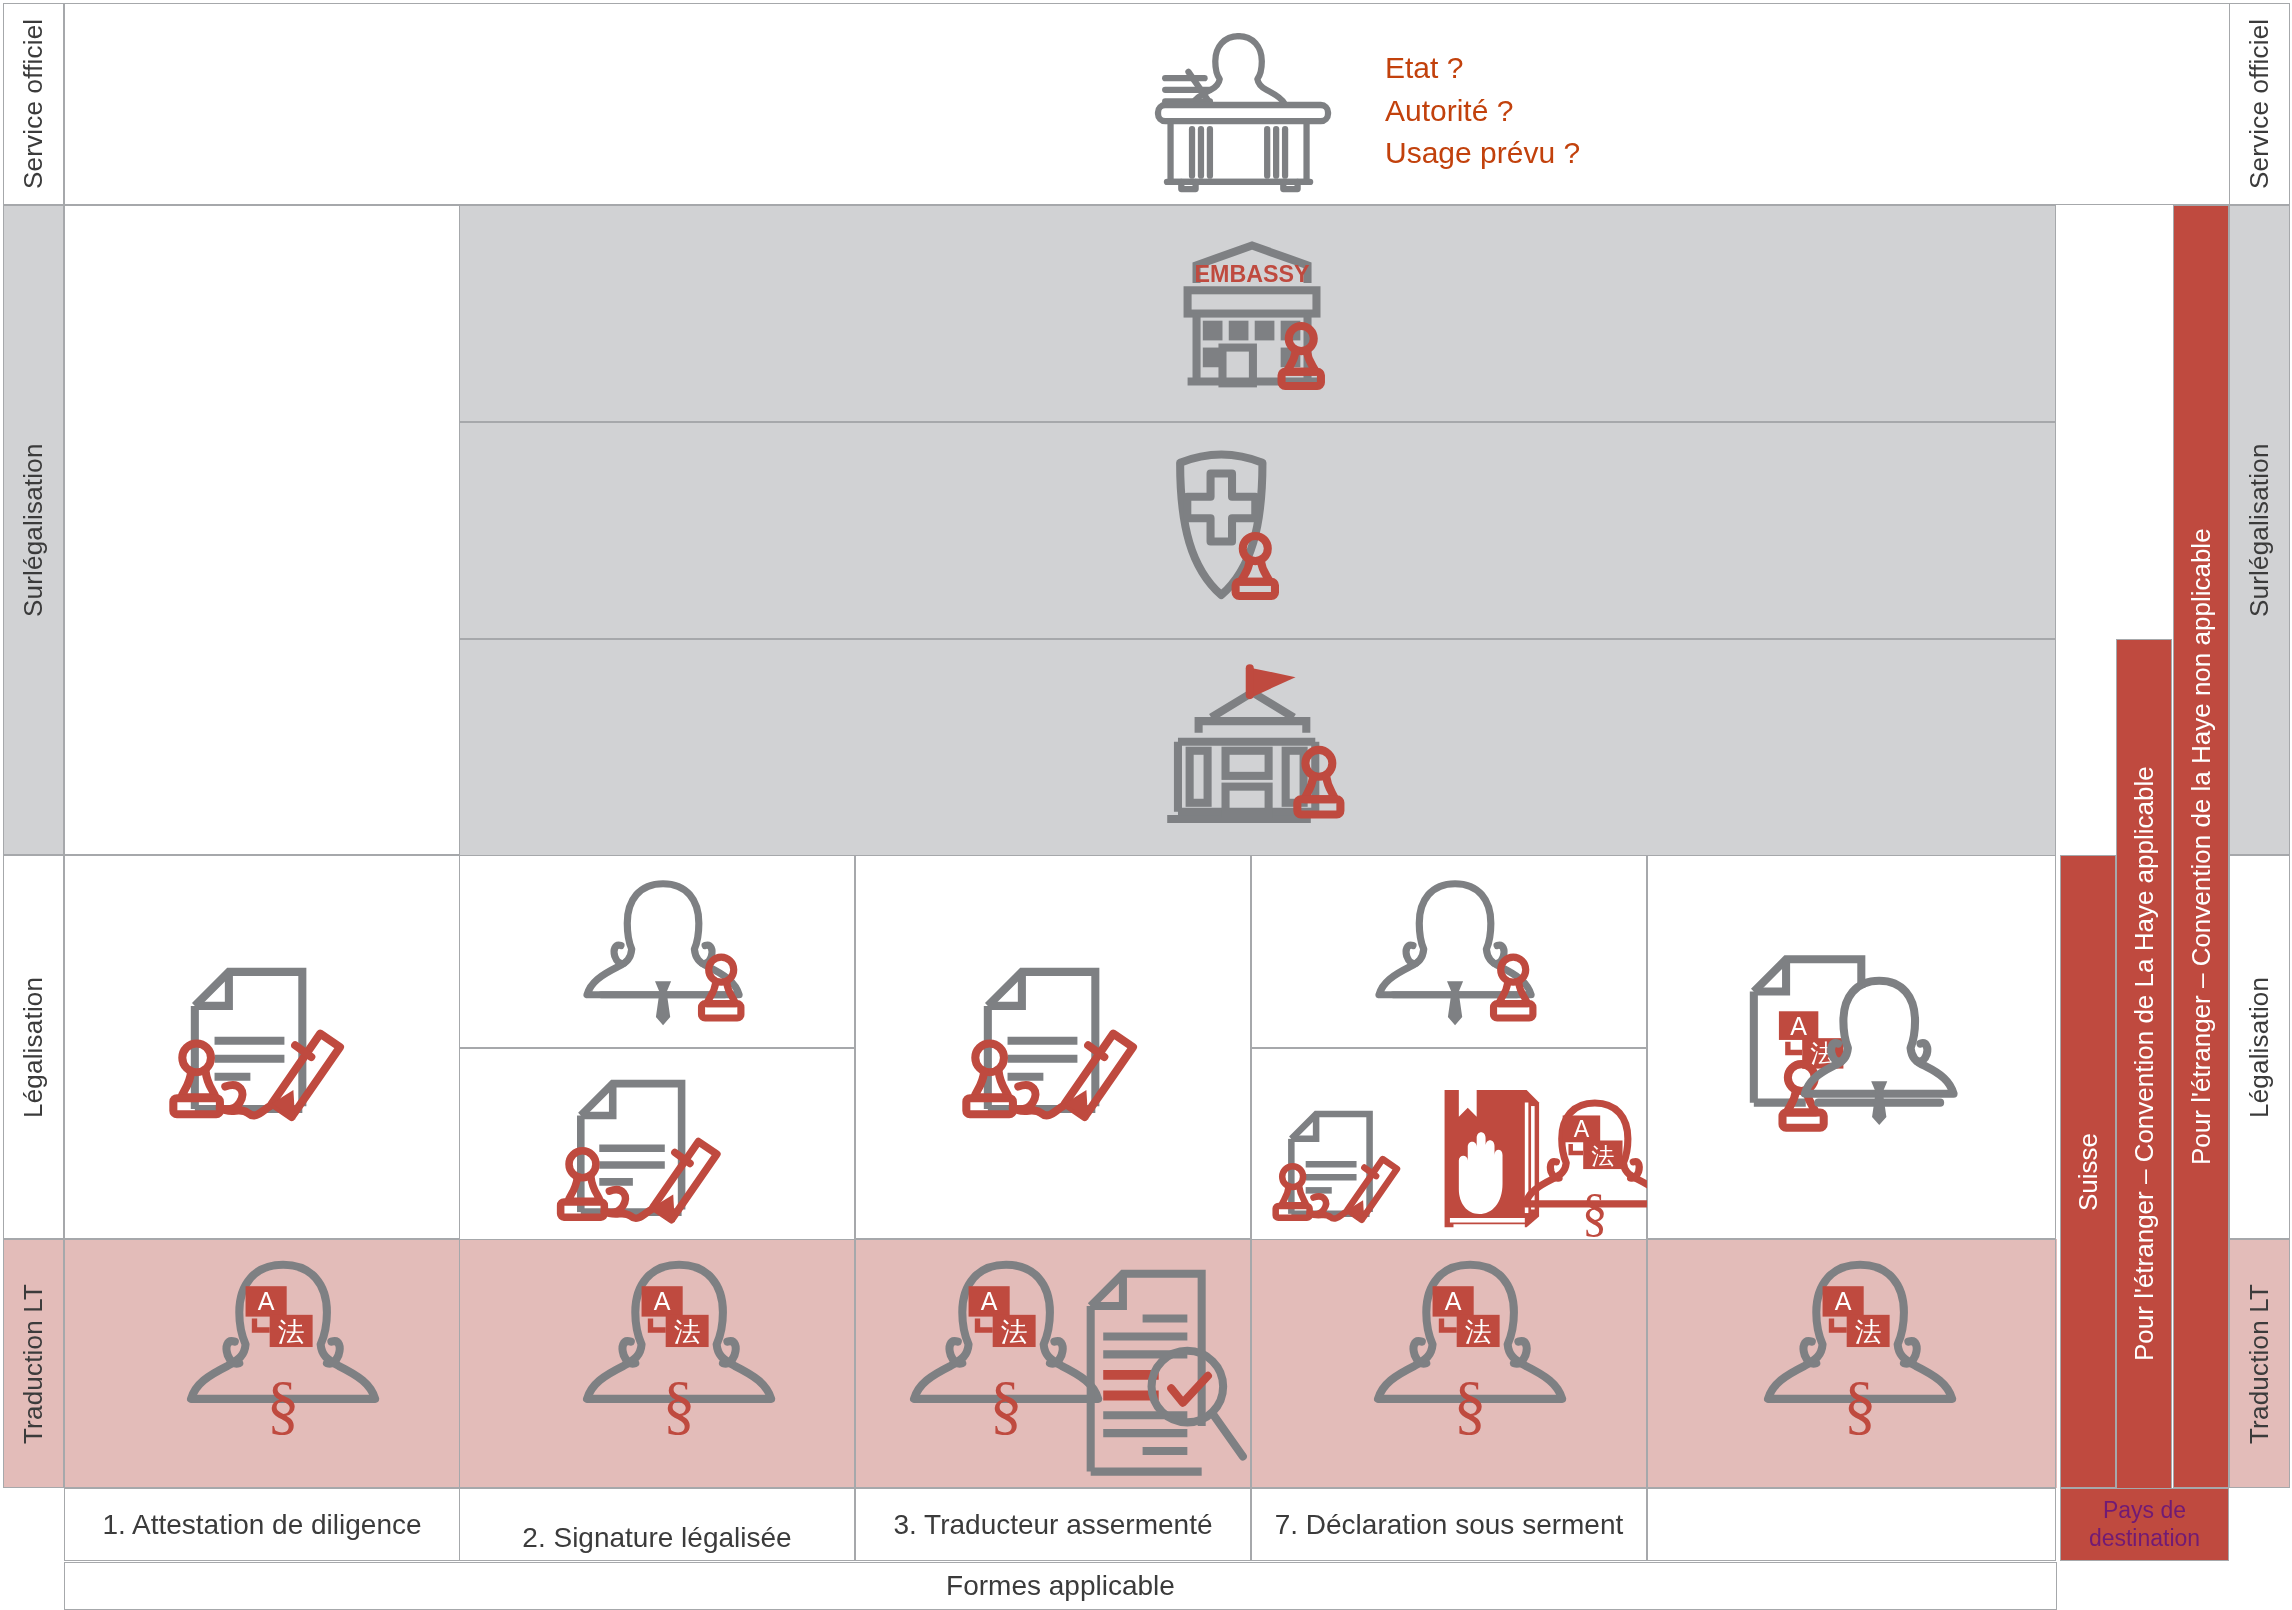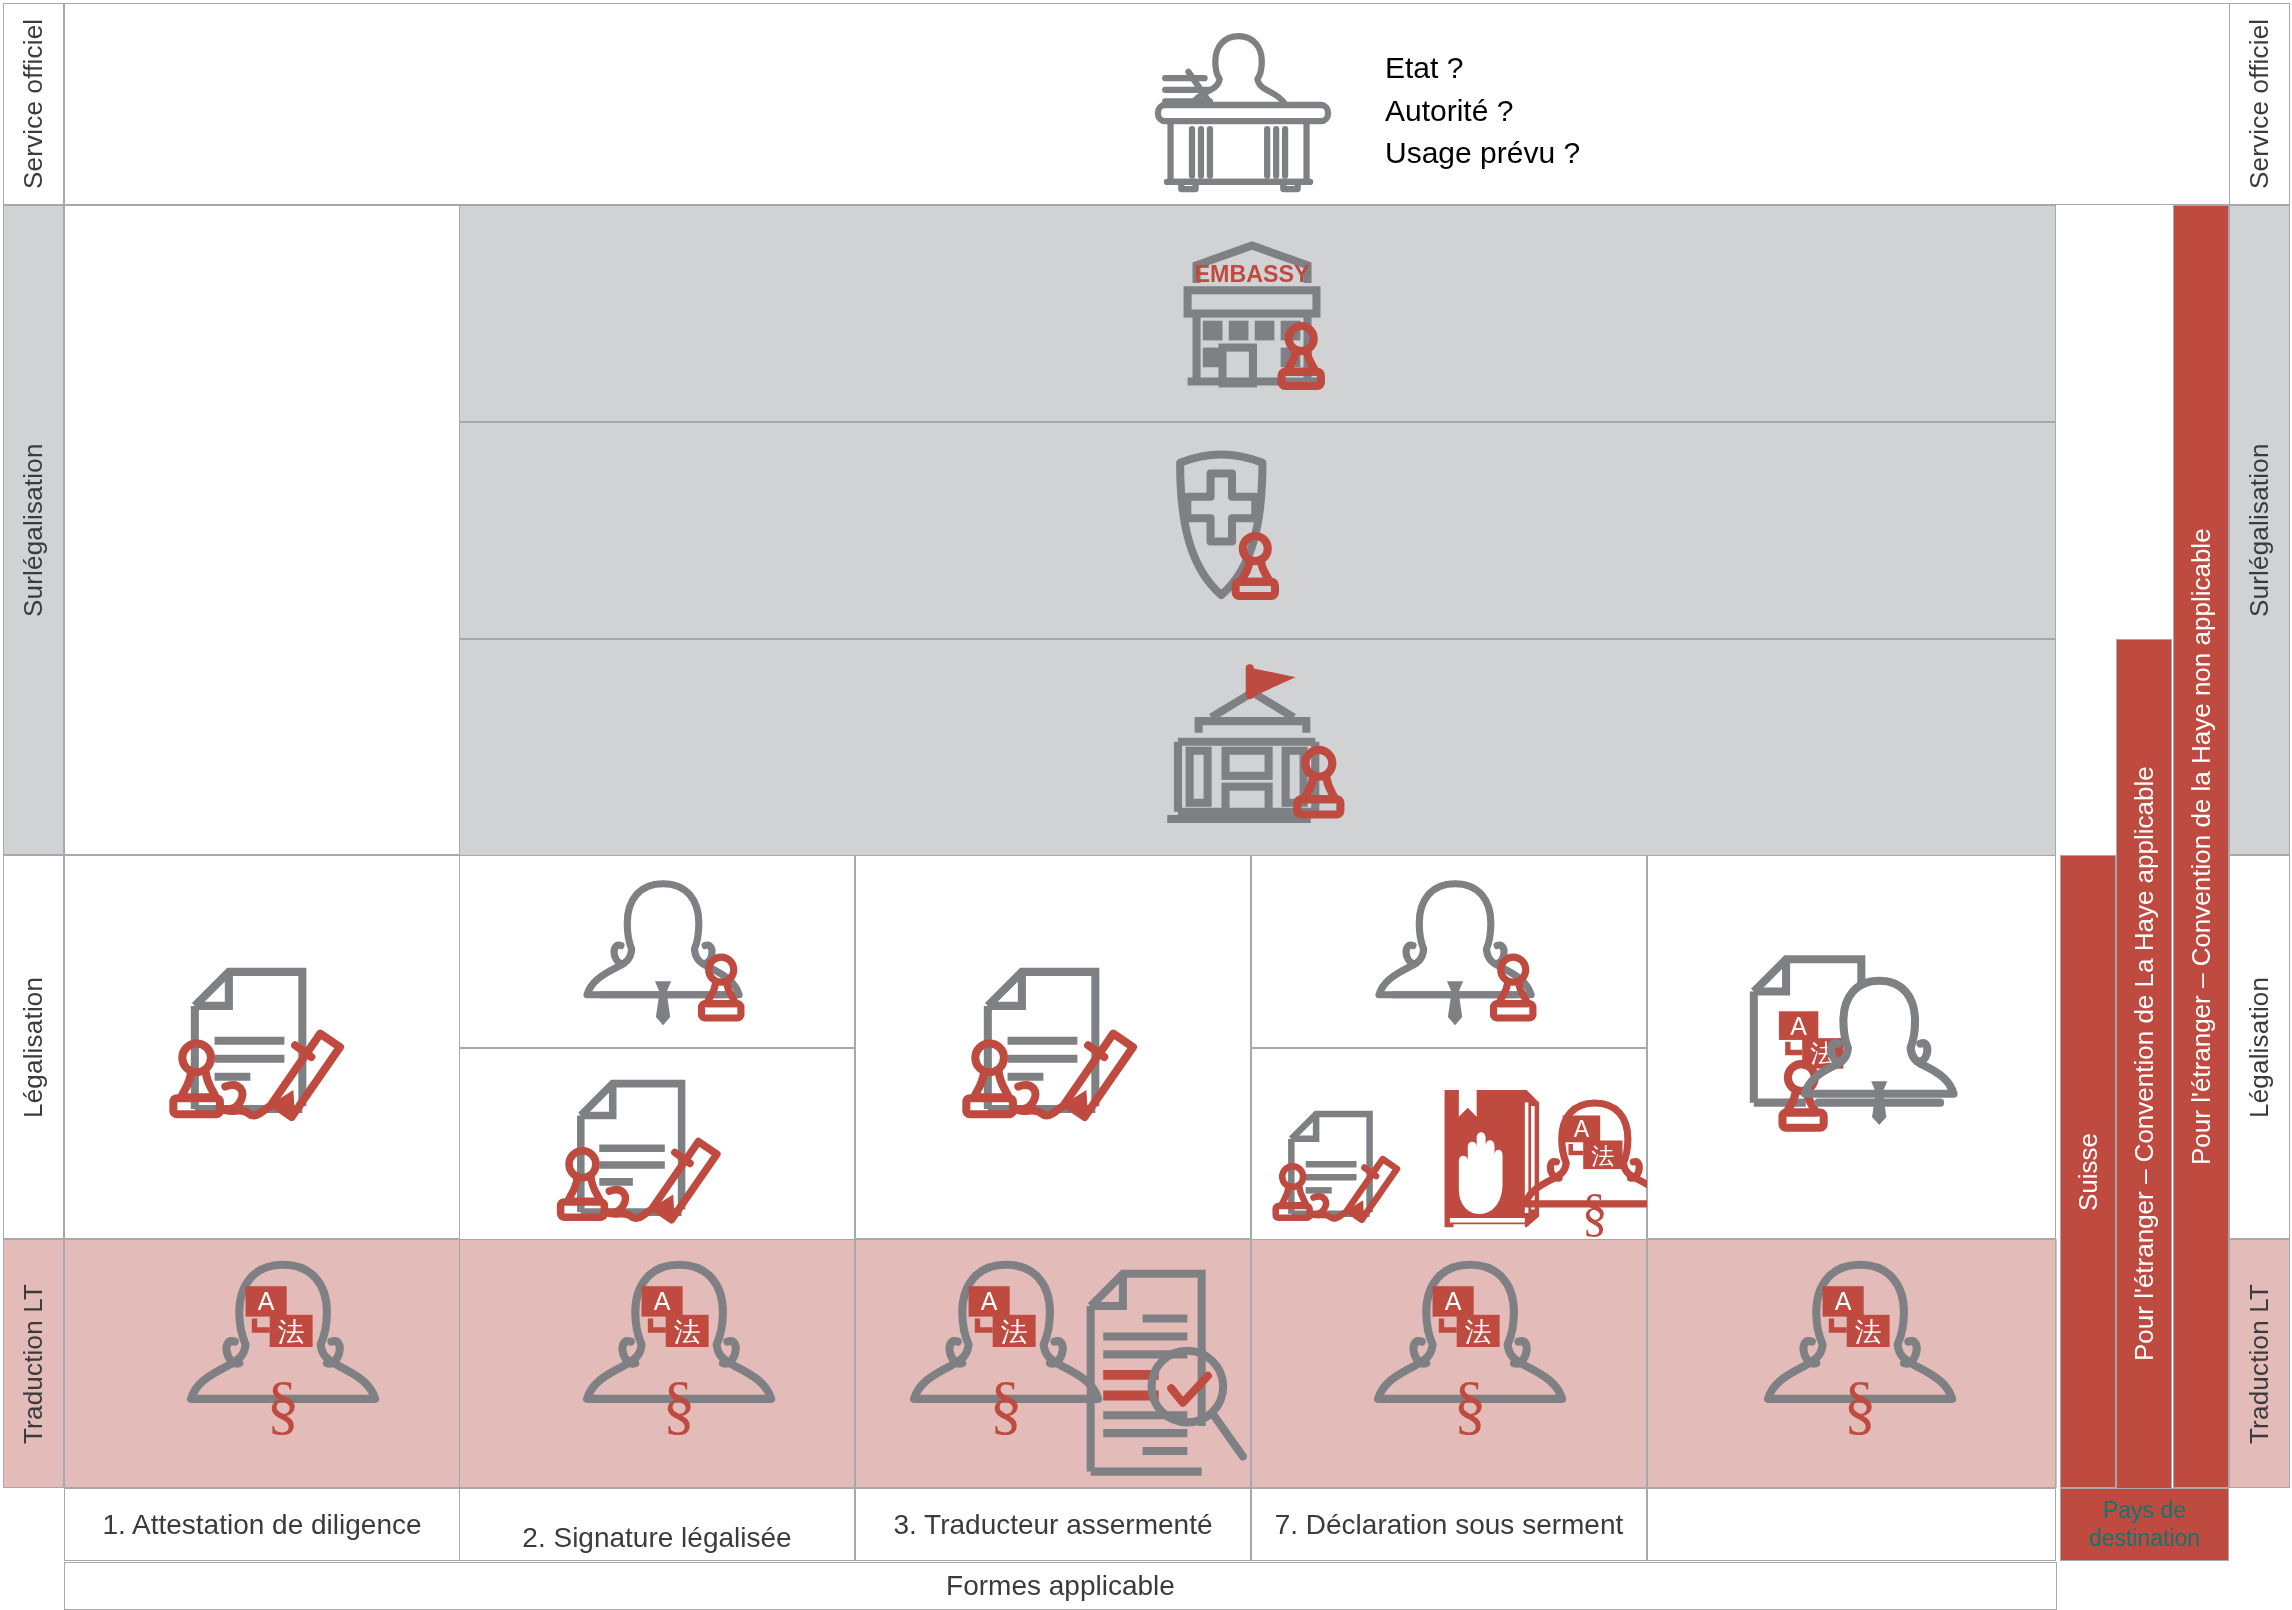--- a/index.html
+++ b/index.html
@@ -27,22 +27,22 @@
   .bg-grey{background:#d1d2d4;}
   .bg-pink{background:#e3bcb9;}
   .bg-red{background:#bf4a3f;}
   .bg-white{background:#ffffff;}
 
   .lbl-left,.lbl-right{font-size:26px;color:#3b3b3b;letter-spacing:0.2px;}
   .lbl-red{font-size:26px;color:#ffffff;}
   .lbl-suisse{font-size:26px;color:#ffffff;}
   .col-label{font-size:28px;color:#3b3b3b;}
   .formes{font-size:28px;color:#3b3b3b;}
-  .pays{font-size:23px;color:#0f766e;line-height:1.18;white-space:normal;}
-  .qtext{font-size:30px;color:#000000;line-height:1.42;white-space:pre-line;}
+  .pays{font-size:23px;color:#701a75;line-height:1.18;white-space:normal;}
+  .qtext{font-size:30px;color:#c2410c;line-height:1.42;white-space:pre-line;}
 
   svg{display:block;overflow:visible;}
 </style>
 </head>
 <body>
 
 <div class="page">
 
   <div class="abs bg-grey" style="left:459px;top:205px;width:1597px;height:650px;"></div>
 

